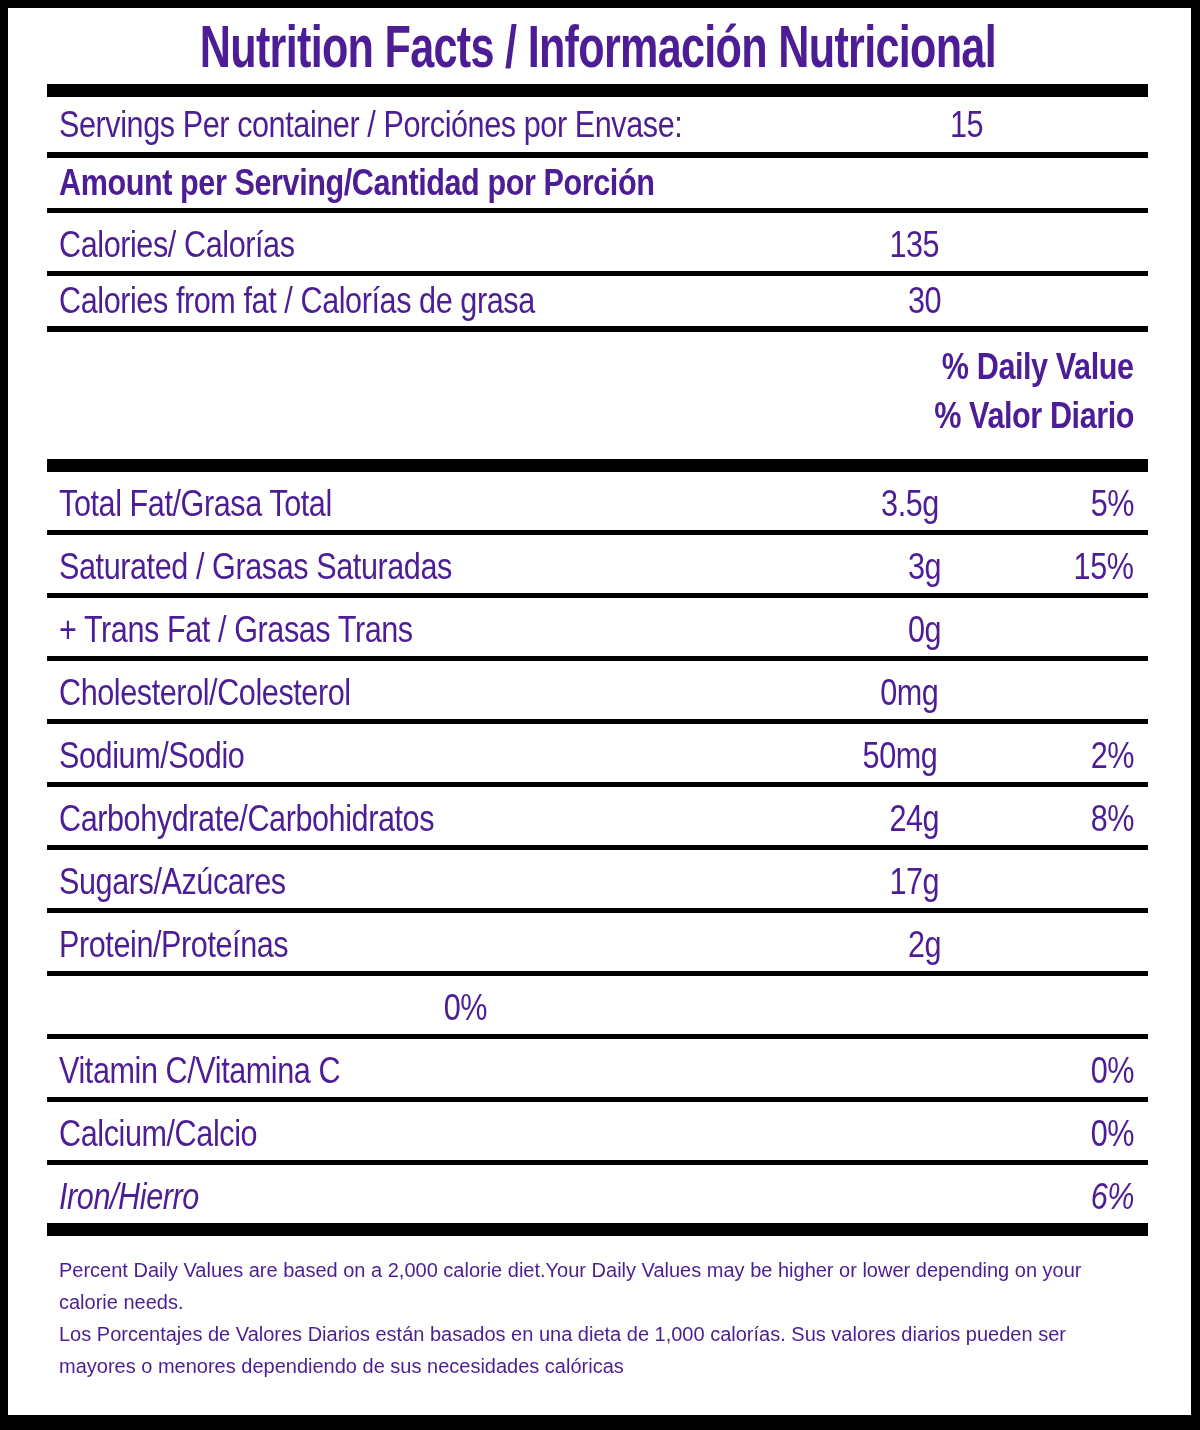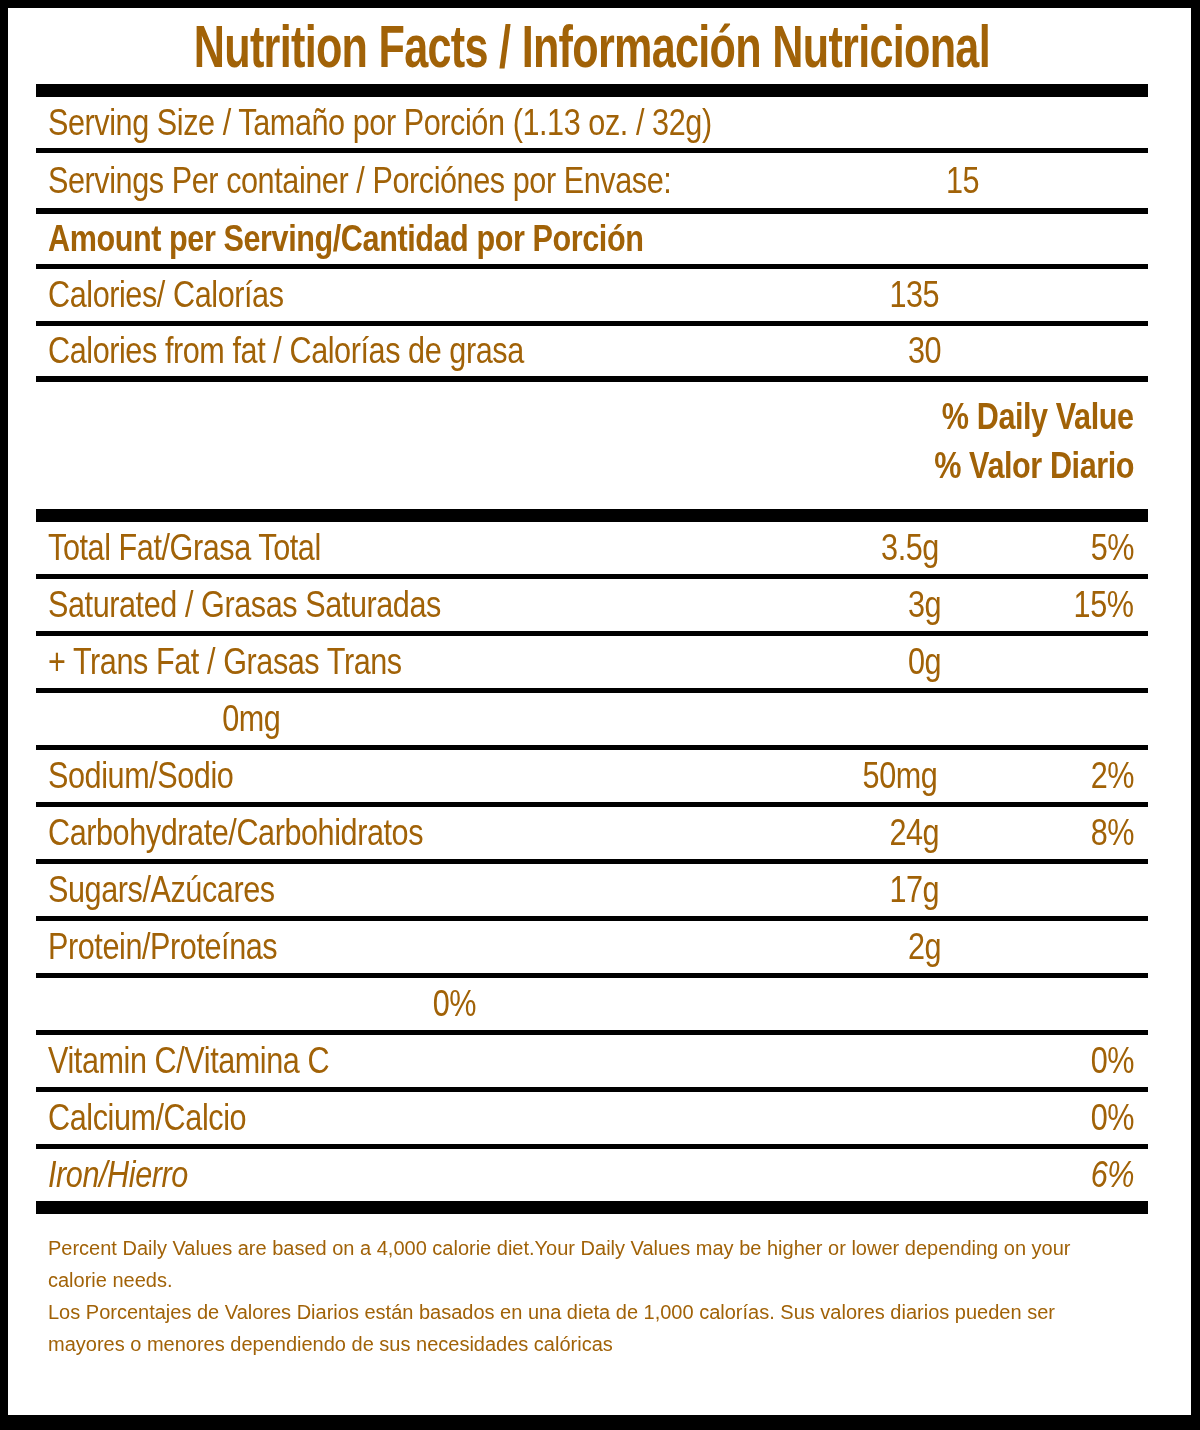--- a/index.html
+++ b/index.html
@@ -10,23 +10,23 @@
     height: 1430px;
     overflow: hidden;
   }
   .frame {
     box-sizing: border-box;
     width: 1200px;
     height: 1430px;
     border: 8px solid #000;
     border-right-width: 9px;
     border-bottom-width: 15px;
-    padding: 0 43px 0 28px;
+    padding: 0 43px 0 39px;
     background: #fff;
-    color: #a16207;
+    color: #4c1d95;
     font-family: "Liberation Sans", sans-serif;
     overflow: hidden;
   }
   
   .cond {
     display: inline-block;
     font-size: 36px;
     letter-spacing: -0.5px;
     white-space: nowrap;
     transform: scaleX(0.85);
@@ -53,21 +53,21 @@
   .bar-thick { height: 13px; background: #000; }
 
   .row {
     display: flex;
     align-items: center;
     border-bottom: 5px solid #000;
   }
   .h51 { height: 51px; }
   .h55 { height: 55px; }
   .h50 { height: 50px; }
-  .h52 { height: 52px; }
+  .h52 { height: 52px; margin-top: 6px; }
   .bb6 { border-bottom-width: 6px; }
 
   .cell-label  { flex: 1; padding-left: 12px; text-align: left; }
   .cell-amount { width: 250px; text-align: right; }
   .cell-pct    { width: 190px; text-align: right; padding-right: 14px; }
 
   .dv-block {
     box-sizing: border-box;
     height: 140px;
     border-bottom: 13px solid #000;
@@ -93,25 +93,20 @@
 <body>
 
 <div class="frame">
 
   <div class="title-block">
     <span class="t">Nutrition Facts / Información Nutricional</span>
   </div>
 
   <div class="bar-thick"></div>
 
-  <div class="row h51">
-    <div class="cell-label">
-      <span class="cond o-left">Serving Size / Tamaño por Porción (1.13 oz. / 32g)</span>
-    </div>
-  </div>
 
   <div class="row h55 bb6">
     <div class="cell-label">
       <span class="cond o-left">Servings Per container / Porciónes por Envase:</span>
     </div>
     <div class="cell-amount">
       <span class="cond o-center">15</span>
     </div>
     <div class="cell-pct"></div>
   </div>
@@ -165,20 +160,21 @@
       <div class="cell-pct"><span class="cond o-right">15%</span></div>
     </div>
 
     <div class="row h52">
       <div class="cell-label"><span class="cond o-left">+ Trans Fat / Grasas Trans</span></div>
       <div class="cell-amount"><span class="cond o-center">0g</span></div>
       <div class="cell-pct"><span class="cond o-right"></span></div>
     </div>
 
     <div class="row h52">
+      <div class="cell-label"><span class="cond o-left">Cholesterol/Colesterol</span></div>
       <div class="cell-amount"><span class="cond o-center">0mg</span></div>
       <div class="cell-pct"><span class="cond o-right"></span></div>
     </div>
 
     <div class="row h52">
       <div class="cell-label"><span class="cond o-left">Sodium/Sodio</span></div>
       <div class="cell-amount"><span class="cond o-center">50mg</span></div>
       <div class="cell-pct"><span class="cond o-right">2%</span></div>
     </div>
 
@@ -220,17 +216,17 @@
 
     <div class="row h52">
       <div class="cell-label"><span class="cond o-left">Iron/Hierro</span></div>
       <div class="cell-amount"><span class="cond o-center"></span></div>
       <div class="cell-pct"><span class="cond o-right">6%</span></div>
     </div>
 
   </div>
 
   <div class="footnotes">
-    <p>Percent Daily Values are based on a 4,000 calorie diet.Your Daily Values may be higher or lower depending on your calorie needs.</p>
+    <p>Percent Daily Values are based on a 2,000 calorie diet.Your Daily Values may be higher or lower depending on your calorie needs.</p>
     <p>Los Porcentajes de Valores Diarios están basados en una dieta de 1,000 calorías. Sus valores diarios pueden ser mayores o menores dependiendo de sus necesidades calóricas</p>
   </div>
 
 </div>
 
 </body></html>

